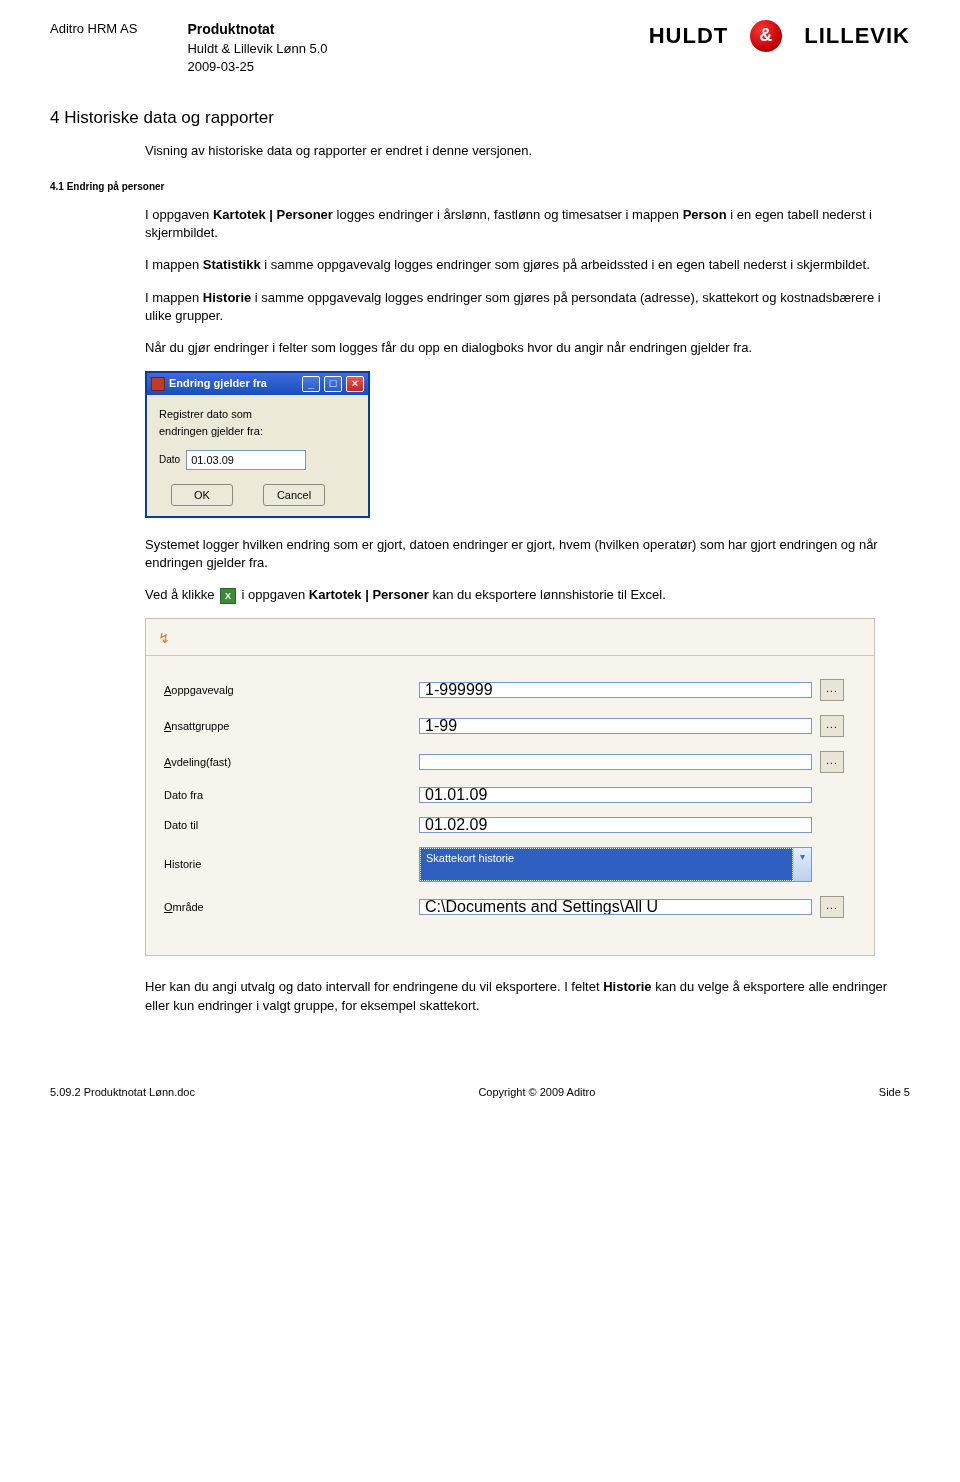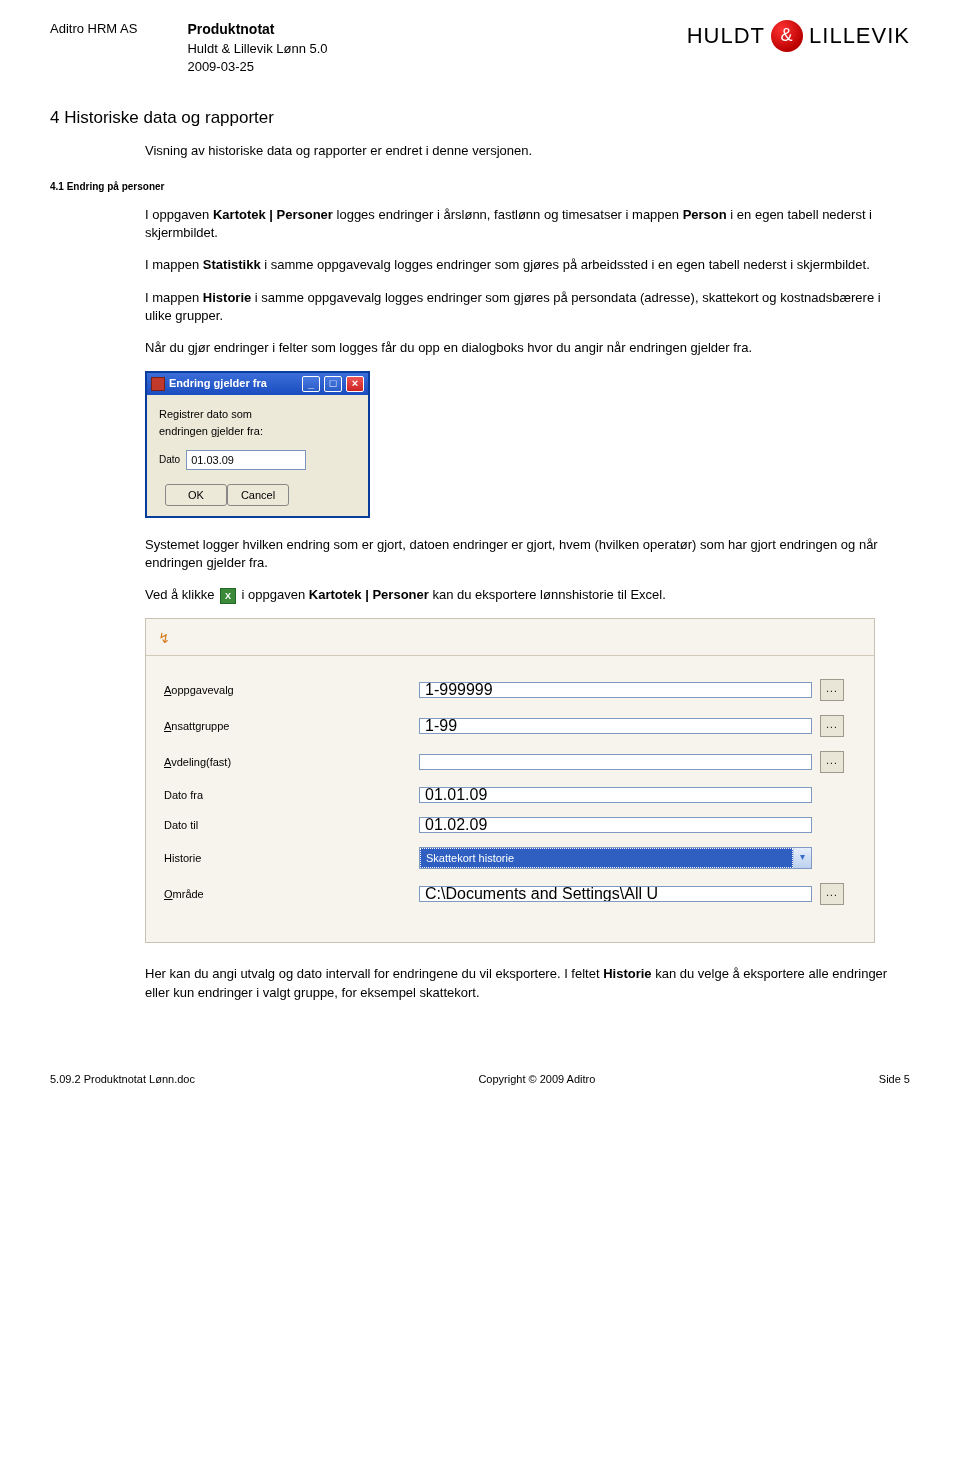--- a/index.html
+++ b/index.html
@@ -19,22 +19,22 @@
     align-items: flex-start;
     margin-bottom: 30px;
   }
   .header-text { display: flex; gap: 50px; }
   .company { font-size: 13px; }
   .product-col .prod-title { font-weight: bold; font-size: 14px; }
   .product-col div { font-size: 13px; }
   .logo {
     display: flex;
     align-items: center;
-    gap: 6px;
-    font-weight: 400;
+    gap: 22px;
+    font-weight: 700;
     font-size: 22px;
     font-family: Arial, sans-serif;
     letter-spacing: 1px;
   }
   .logo-amp {
     display: inline-flex;
     align-items: center;
     justify-content: center;
     width: 32px;
     height: 32px;
@@ -106,21 +106,21 @@
   .drow label { font-size: 10px; }
   .dinput {
     border: 1px solid #7a96bf;
     background: #fff;
     padding: 2px 4px;
     font-size: 11px;
     height: 20px;
     width: 120px;
     font-family: Tahoma, Arial, sans-serif;
   }
-  .dbtns { display: flex; justify-content: flex-start; margin-left: 6px; }
+  .dbtns { display: flex; gap: 30px; justify-content: flex-start; margin-left: 12px; }
   .dbtn {
     min-width: 62px;
     height: 22px;
     background: #ece9d8;
     border: 1px solid #888;
     border-radius: 3px;
     font-size: 11px;
     font-family: Tahoma, Arial, sans-serif;
   }
 
@@ -192,21 +192,21 @@
     font-size: 10px;
     letter-spacing: 1px;
     text-align: center;
     line-height: 18px;
   }
   .fspacer { width: 32px; }
   .fselect {
     flex: 1;
     display: flex;
     border: 1px solid #7e9ac2;
-    height: 22px;
+    height: 35px;
   }
   .fselect .sel-val {
     flex: 1;
     background: #2f5fc0;
     color: #fff;
     padding: 2px 5px;
     font-size: 11px;
     border: 1px dotted #fff;
   }
   .fselect .sel-arrow {

